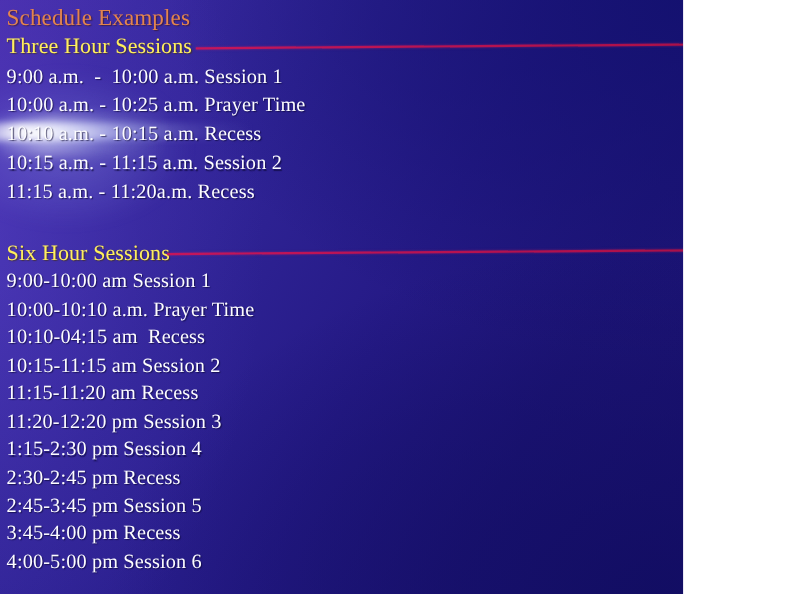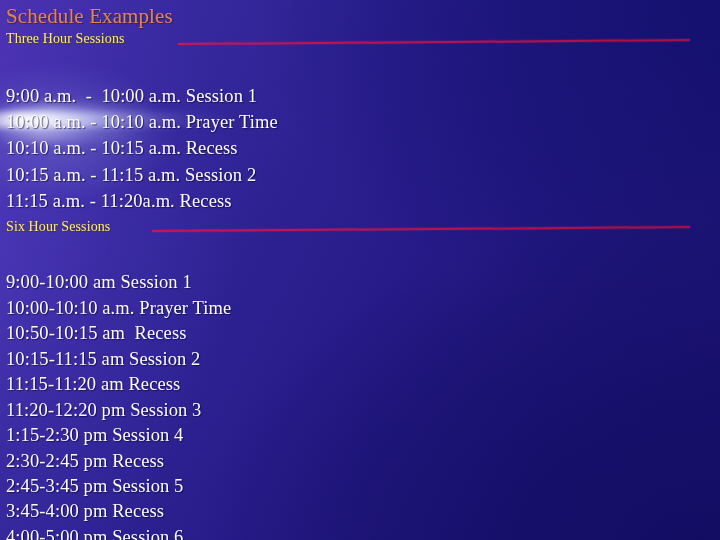--- a/index.html
+++ b/index.html
@@ -8,21 +8,21 @@
   }
   body {
     width: 720px;
     height: 540px;
     overflow: hidden;
     font-family: "Liberation Serif", "DejaVu Serif", serif;
   }
 
   #slide {
     position: relative;
-    width: 720px;
+    width: 621px;
     height: 540px;
     overflow: hidden;
     background-color: #2b2191;
   }
 
   
   .bg-base {
     position: absolute;
     inset: 0;
     background:
@@ -136,30 +136,29 @@
   }
 
   .title {
     font-size: 21px;
     color: #e3844e;
     text-shadow: 1px 1px 1px rgba(60,20,10,0.55);
     top: 4px;
   }
 
   .heading {
-    font-size: 14px;
+    font-size: 20px;
     color: #ffef5e;
     text-shadow: 1px 1px 1px rgba(70,50,0,0.6);
   }
 
   .body-line {
     font-size: 18.5px;
     color: #fdfdff;
     text-shadow: 1px 1px 1px rgba(10,6,50,0.65);
-    margin-top: 26px;
   }
 
   
   .rule {
     position: absolute;
     height: 2px;
     background: linear-gradient(90deg, #c4165c 0%, #b5124f 55%, #a60f46 100%);
     box-shadow: 0 0 2px rgba(220,30,90,0.55);
     transform-origin: left center;
   }
@@ -179,31 +178,31 @@
   <div class="flare-streak"></div>
 
   <div class="content">
 
     <div class="line title">Schedule Examples</div>
 
     <div class="line heading" style="top:31px;">Three Hour Sessions</div>
     <div class="rule" style="left:178px; top:43px; width:512px; transform: rotate(-0.45deg);"></div>
 
     <div class="line body-line" style="top:60px;">9:00 a.m.  -  10:00 a.m. Session 1</div>
-    <div class="line body-line" style="top:86px;">10:00 a.m. - 10:10 a.m. Prayer Time</div>
+    <div class="line body-line" style="top:86px;">10:00 a.m. - 10:25 a.m. Prayer Time</div>
     <div class="line body-line" style="top:112px;">10:10 a.m. - 10:15 a.m. Recess</div>
     <div class="line body-line" style="top:139px;">10:15 a.m. - 11:15 a.m. Session 2</div>
     <div class="line body-line" style="top:165px;">11:15 a.m. - 11:20a.m. Recess</div>
 
     <div class="line heading" style="top:219px;">Six Hour Sessions</div>
     <div class="rule" style="left:152px; top:230px; width:538px; transform: rotate(-0.42deg);"></div>
 
     <div class="line body-line" style="top:246px;">9:00-10:00 am Session 1</div>
     <div class="line body-line" style="top:272px;">10:00-10:10 a.m. Prayer Time</div>
-    <div class="line body-line" style="top:297px;">10:50-10:15 am  Recess</div>
+    <div class="line body-line" style="top:297px;">10:10-04:15 am  Recess</div>
     <div class="line body-line" style="top:323px;">10:15-11:15 am Session 2</div>
     <div class="line body-line" style="top:348px;">11:15-11:20 am Recess</div>
     <div class="line body-line" style="top:374px;">11:20-12:20 pm Session 3</div>
     <div class="line body-line" style="top:399px;">1:15-2:30 pm Session 4</div>
     <div class="line body-line" style="top:425px;">2:30-2:45 pm Recess</div>
     <div class="line body-line" style="top:450px;">2:45-3:45 pm Session 5</div>
     <div class="line body-line" style="top:475px;">3:45-4:00 pm Recess</div>
     <div class="line body-line" style="top:501px;text-align:right;">4:00-5:00 pm Session 6</div>
 
   </div>

